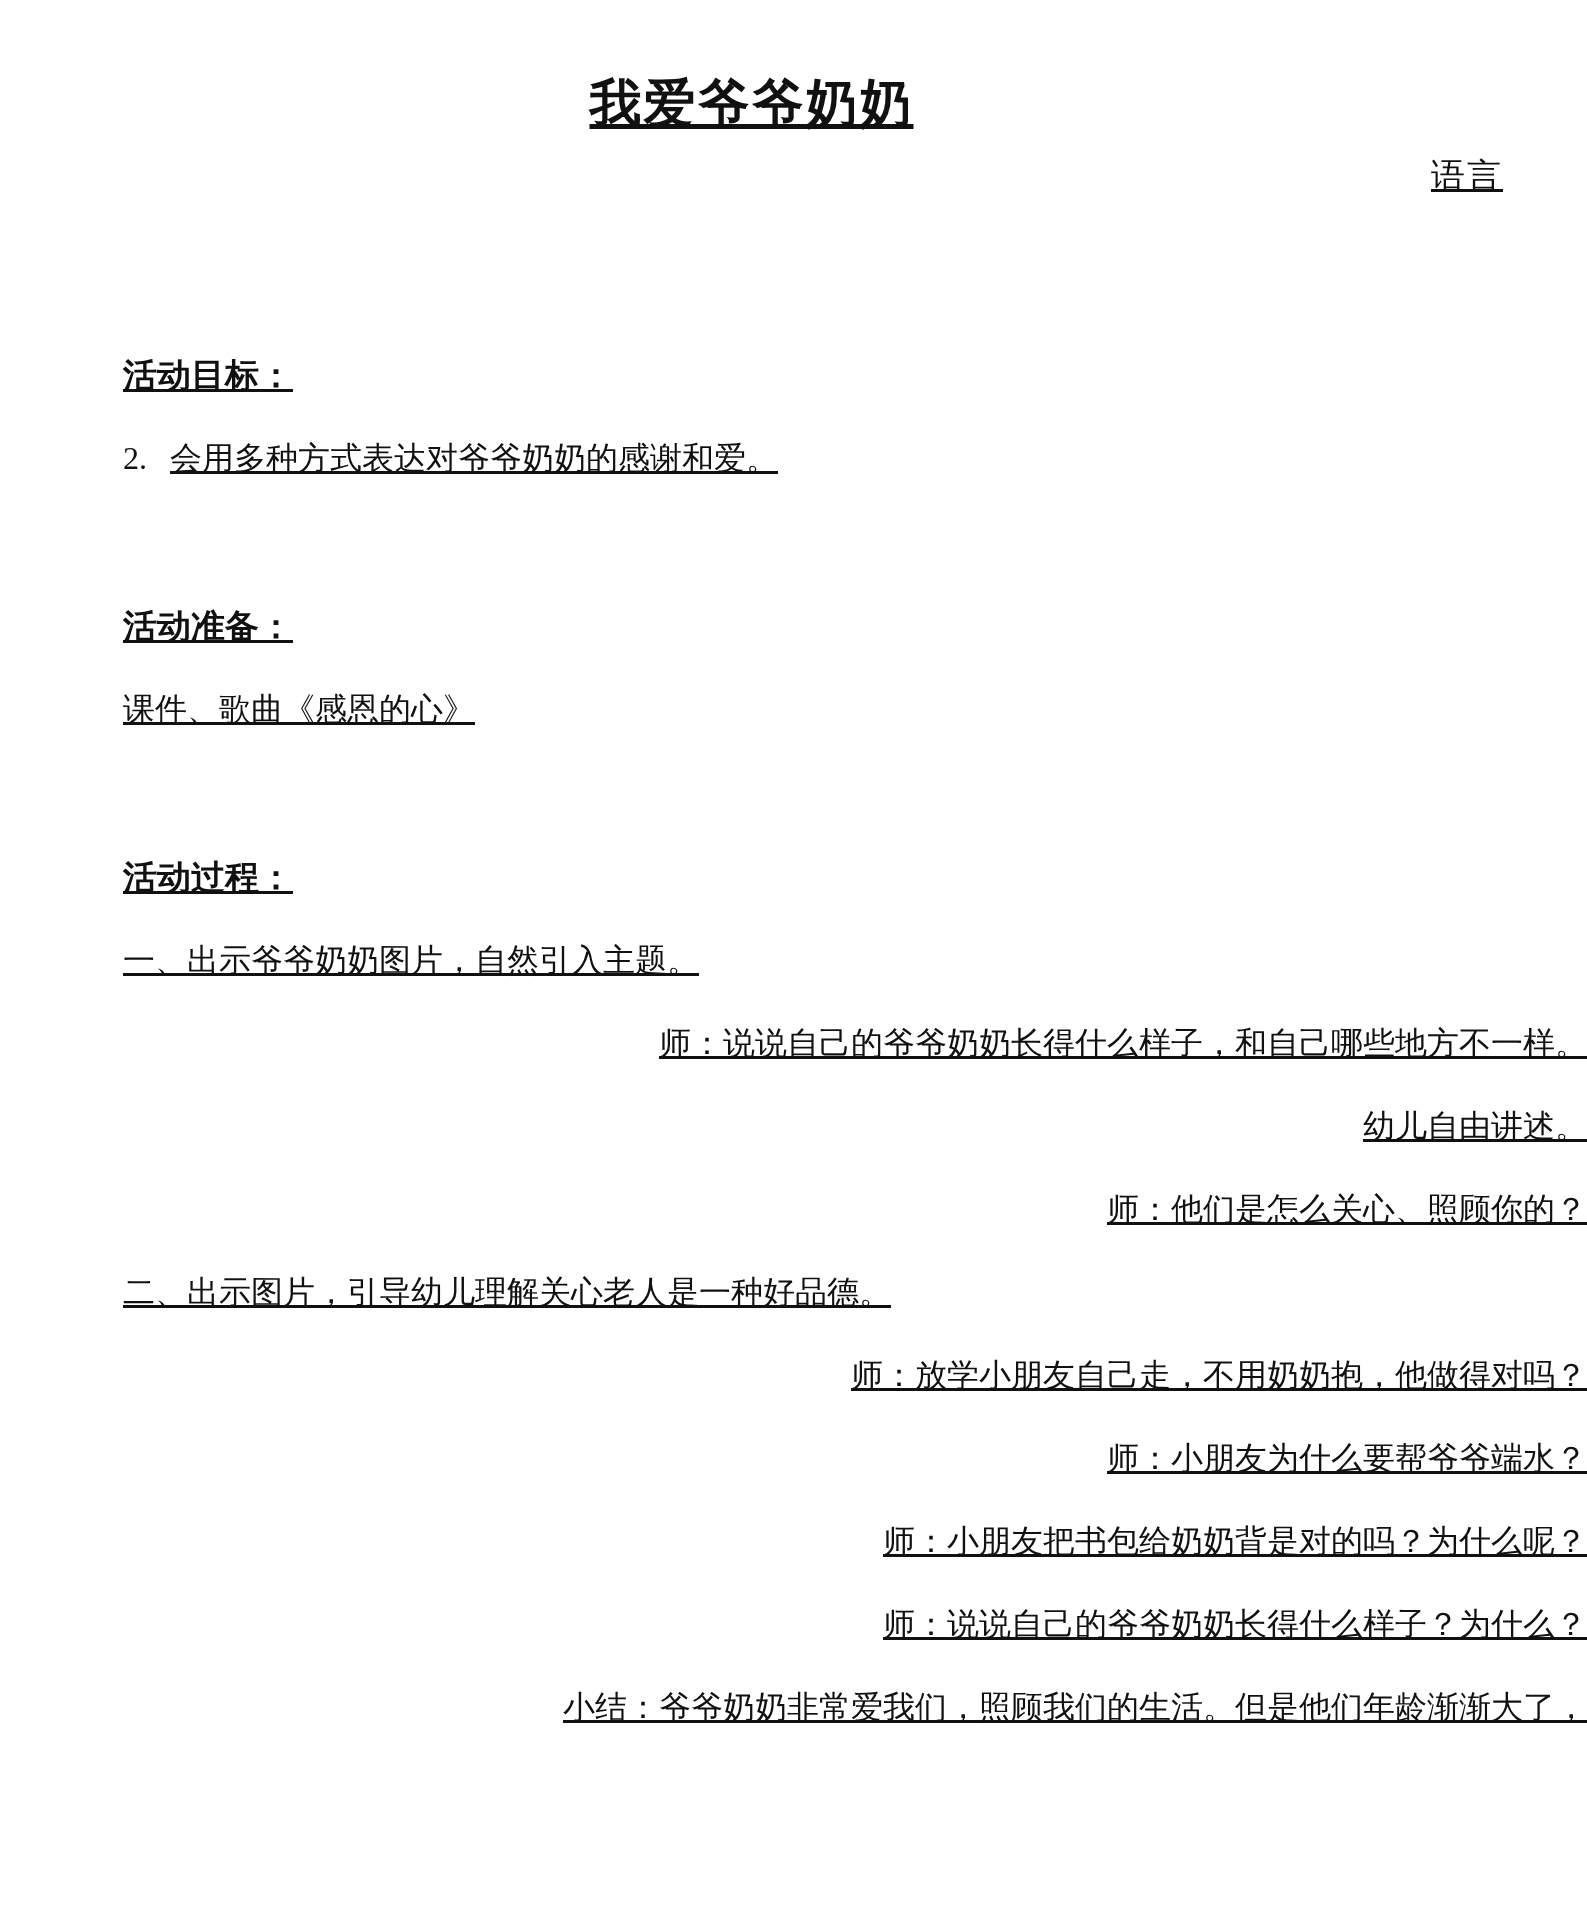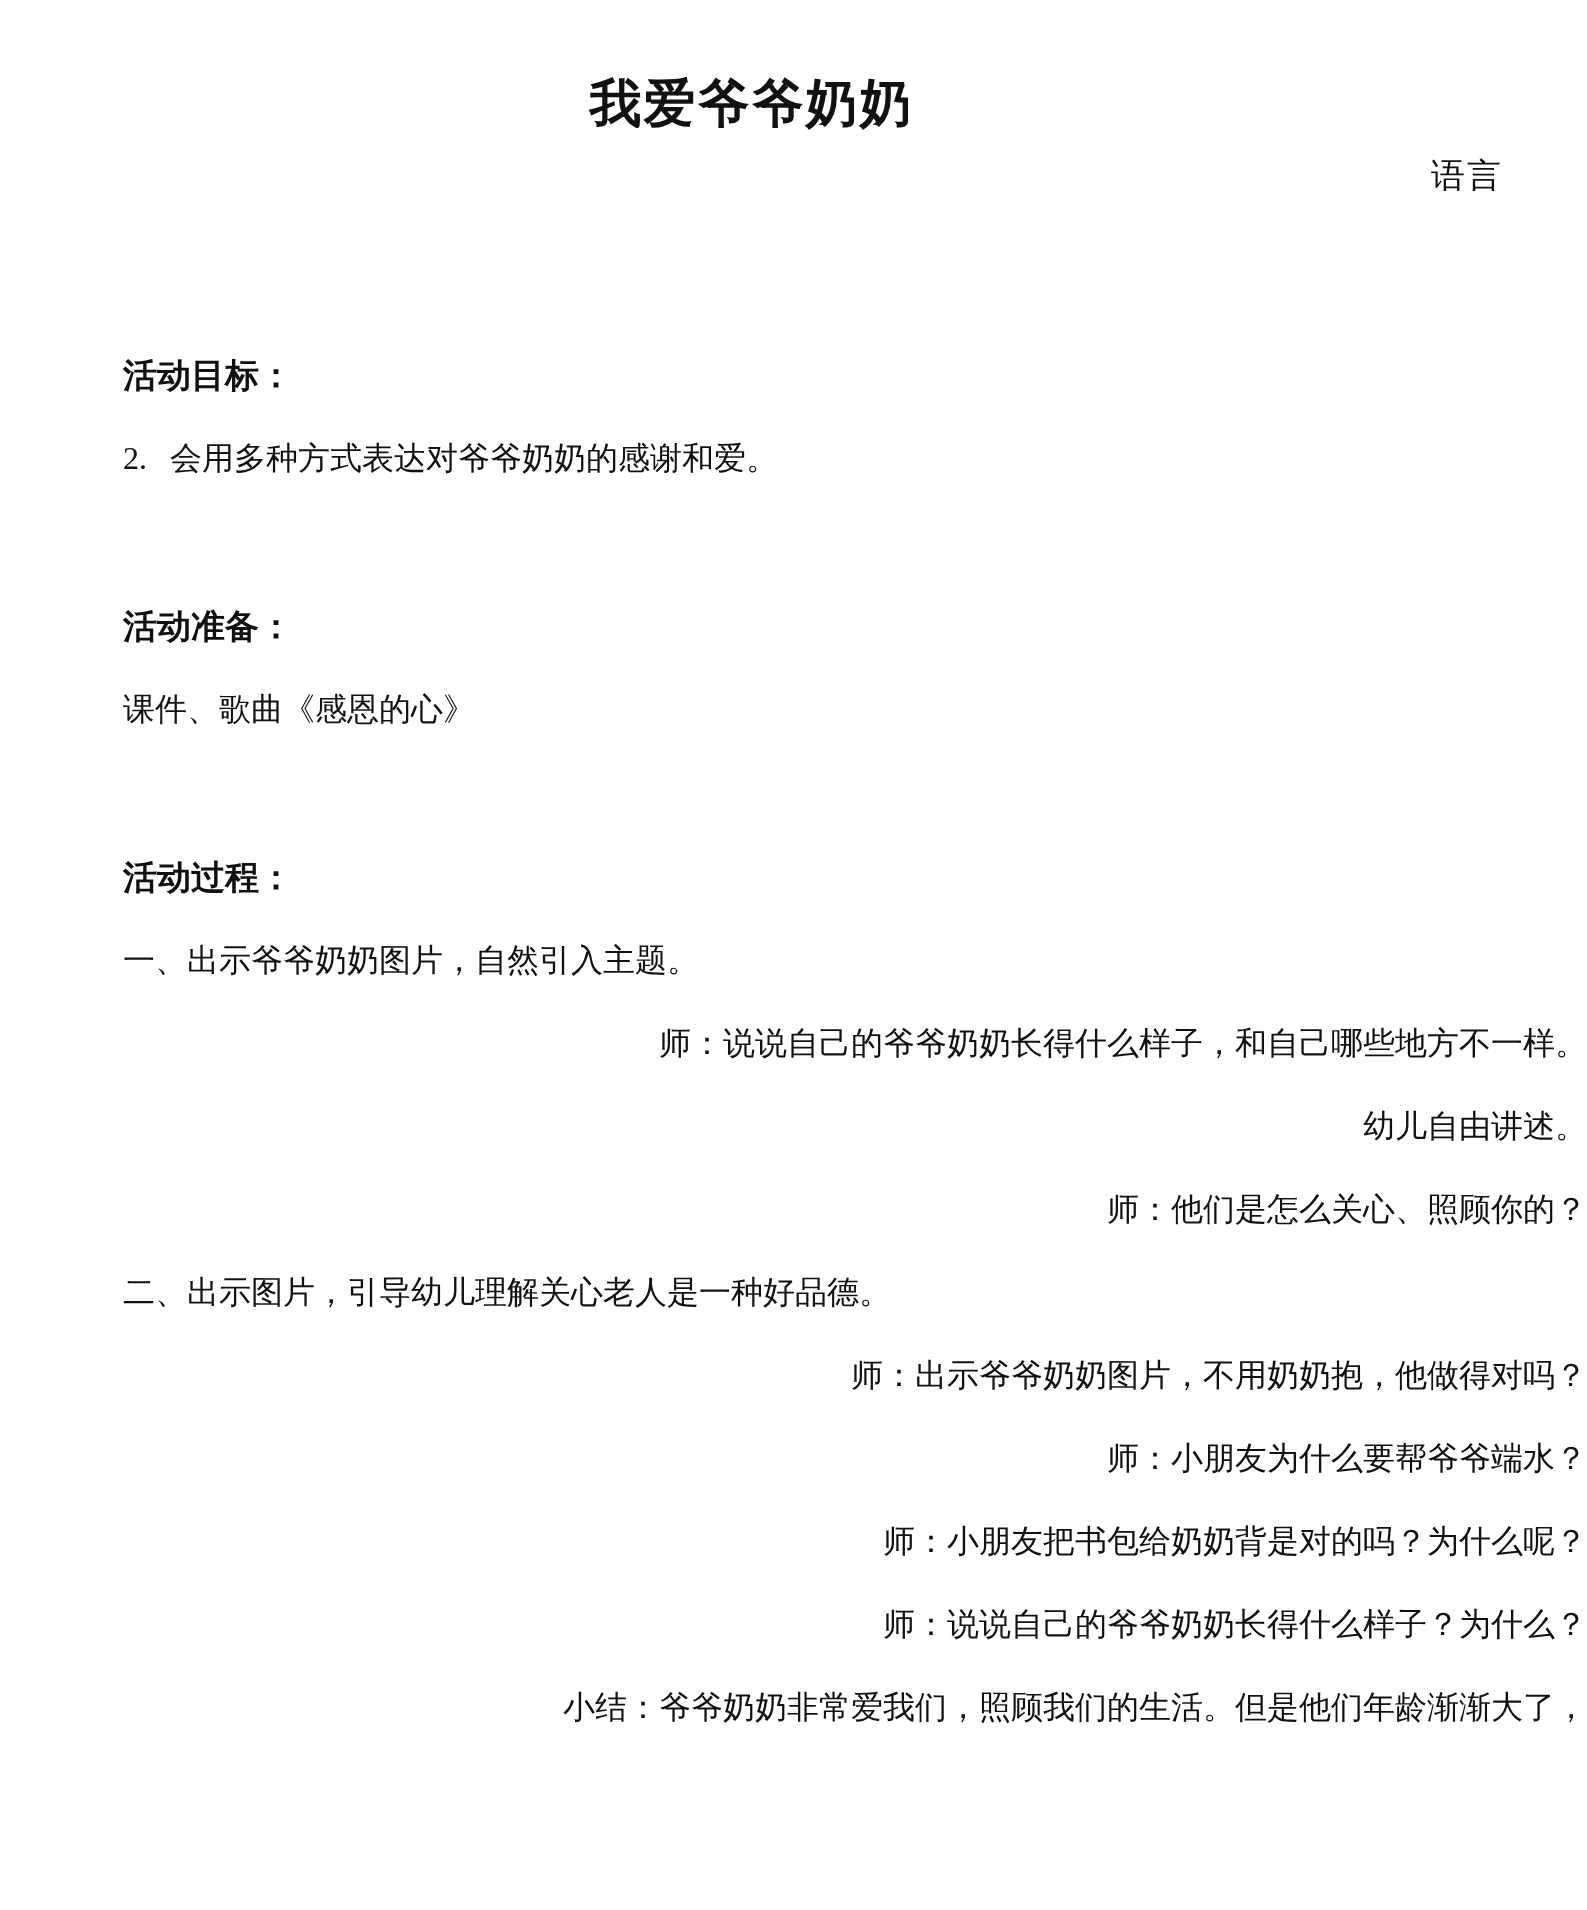--- a/index.html
+++ b/index.html
@@ -14,20 +14,21 @@
   }
   .page {
     position: relative;
     width: 1587px;
     height: 1910px;
     background: #ffffff;
     color: #111111;
     font-family: "Liberation Serif", "DejaVu Serif", serif;
     box-sizing: border-box;
     padding-top: 70px;
+    text-decoration: underline;
   }
   .doc-title {
     text-align: center;
     margin: 0 84px 0 0;
     font-size: 52px;
     line-height: 1.3;
     font-weight: bold;
     letter-spacing: 2px;
   }
   .doc-subtitle {
@@ -85,21 +86,21 @@
   <p class="line"><span class="marker-cn">一、</span><span>出示爷爷奶奶图片，自然引入主题。</span></p>
 
   <p class="line indent-1">师：说说自己的爷爷奶奶长得什么样子，和自己哪些地方不一样。</p>
 
   <p class="line indent-1">幼儿自由讲述。</p>
 
   <p class="line indent-1">师：他们是怎么关心、照顾你的？</p>
 
   <p class="line"><span class="marker-cn">二、</span><span>出示图片，引导幼儿理解关心老人是一种好品德。</span></p>
 
-  <p class="line indent-1">师：出示爷爷奶奶图片，不用奶奶抱，他做得对吗？</p>
+  <p class="line indent-1">师：放学小朋友自己走，不用奶奶抱，他做得对吗？</p>
 
   <p class="line indent-1">师：小朋友为什么要帮爷爷端水？</p>
 
   <p class="line indent-1">师：小朋友把书包给奶奶背是对的吗？为什么呢？</p>
 
   <p class="line indent-1">师：说说自己的爷爷奶奶长得什么样子？为什么？</p>
 
   <p class="line indent-1">小结：爷爷奶奶非常爱我们，照顾我们的生活。但是他们年龄渐渐大了，</p>
 
 </div>

